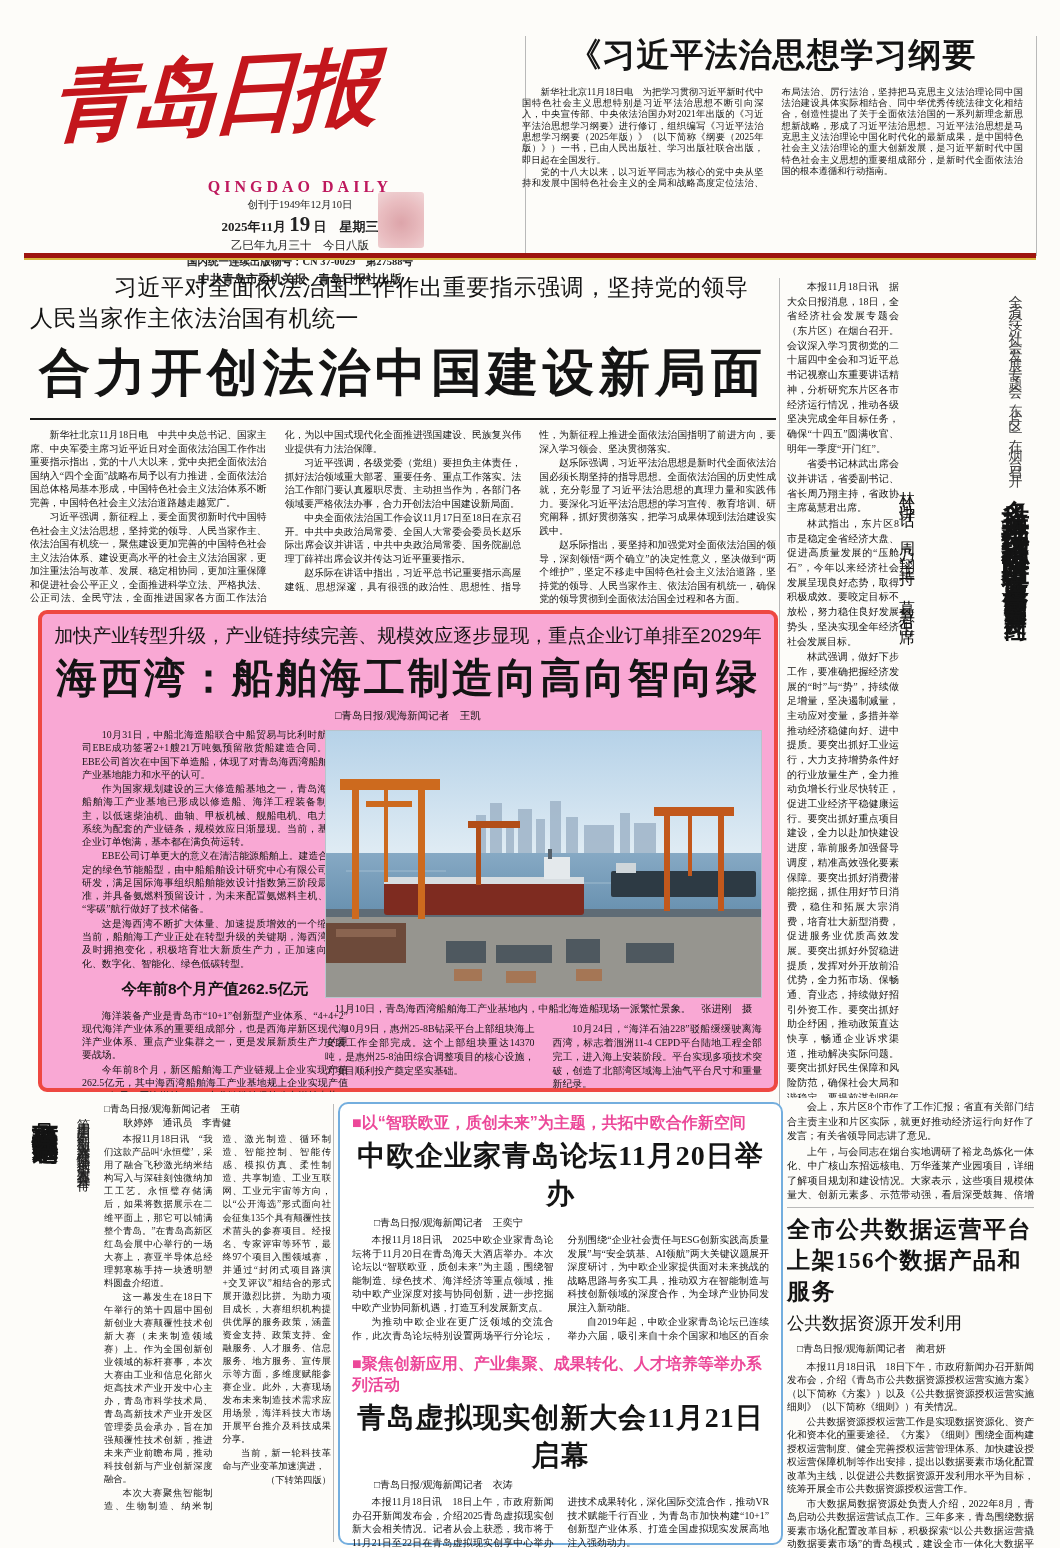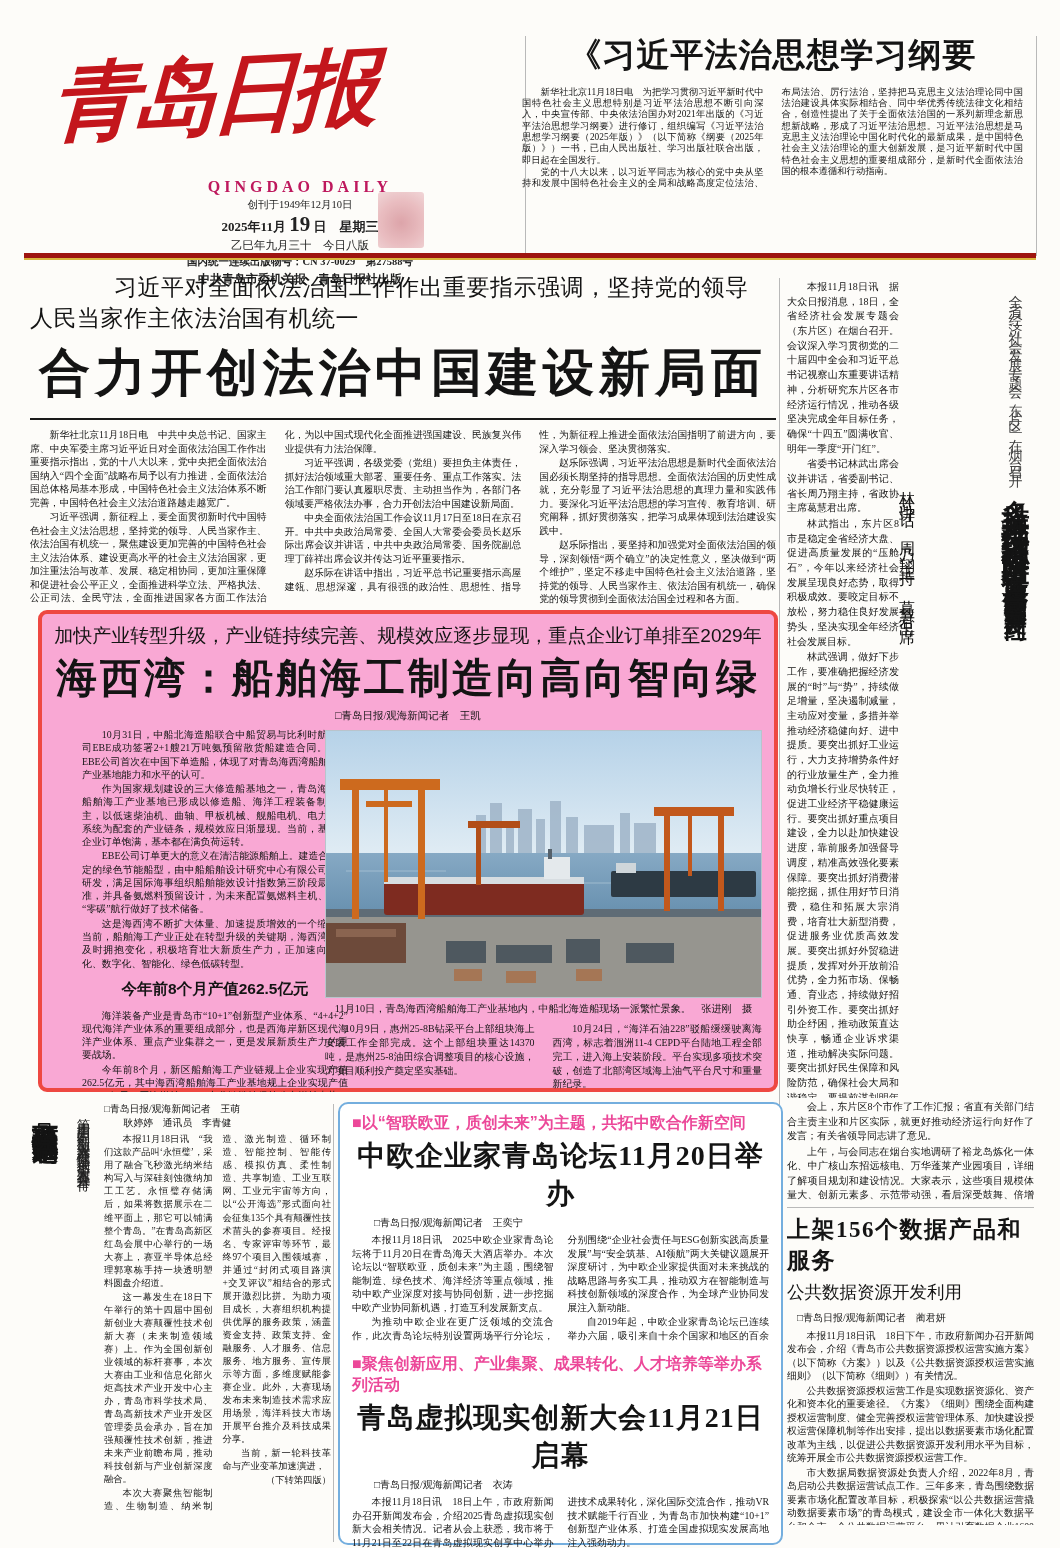--- a/index.html
+++ b/index.html
@@ -330,20 +330,21 @@
       <p class="np">本报11月18日讯　18日上午，市政府新闻办召开新闻发布会，介绍2025青岛虚拟现实创新大会相关情况。记者从会上获悉，我市将于11月21日至22日在青岛虚拟现实创享中心举办2025青岛虚拟现实创新大会。本次大会以“虚实无界　智享未来”为主题，聚焦创新应用、产业集聚、成果转化、人才培育，精心策划开幕式主论坛、融合应用分论坛、虚拟现实产业链供需对接活动、虚拟现实创新大赛等内容丰富、形式多样的活动，旨在集聚全球创新资源，促进技术成果转化，深化国际交流合作，推动VR技术赋能千行百业，为青岛市加快构建“10+1”创新型产业体系、打造全国虚拟现实发展高地注入强劲动力。</p>
       <p class="np">大会亮点纷呈，一大看点是将首次启用青岛虚拟现实创享中心。创享中心选取梦幻飞碟为整体造型，以“灵境飞舟”为主题，规划互动光影前厅、碗幕数字沙盘、XR硬件全息拆解展示、元宇宙全感悬空球幕飞行影院等板块，融合空间计算、数字孪生、全息拆解、虚拟拍摄等前沿科技手段，让参会嘉宾沉浸式体验虚拟现实核心技术与创新产品，着力打造集“展示发布、论坛展会、科普实训、公共体验”为一体的虚拟现实综合体全国样板。</p>
 
     </div>
   </div>
 </div>
 
 <div class="abs hline" style="left:787px;top:1207px;width:247px;"></div>
 <div class="abs" id="datab">
   <h2>
+    <span style="display:block">全市公共数据运营平台</span>
     <span style="display:block">上架156个数据产品和服务</span>
   </h2>
   <div class="db-sub">
     <span style="display:block">公共数据资源开发利用</span>
   </div>
   <div class="db-by">□青岛日报/观海新闻记者　蔺君妍</div>
   <div class="db-cols just">
     <p class="np">本报11月18日讯　18日下午，市政府新闻办召开新闻发布会，介绍《青岛市公共数据资源授权运营实施方案》（以下简称《方案》）以及《公共数据资源授权运营实施细则》（以下简称《细则》）有关情况。</p>
     <p class="np">公共数据资源授权运营工作是实现数据资源化、资产化和资本化的重要途径。《方案》《细则》围绕全面构建授权运营制度、健全完善授权运营管理体系、加快建设授权运营保障机制等作出安排，提出以数据要素市场化配置改革为主线，以促进公共数据资源开发利用水平为目标，统筹开展全市公共数据资源授权运营工作。</p>
     <p class="np">市大数据局数据资源处负责人介绍，2022年8月，青岛启动公共数据运营试点工作。三年多来，青岛围绕数据要素市场化配置改革目标，积极探索“以公共数据运营撬动数据要素市场”的青岛模式，建设全市一体化大数据平台和全市一个公共数据运营平台，累计引育数据企业1600余家。</p>

